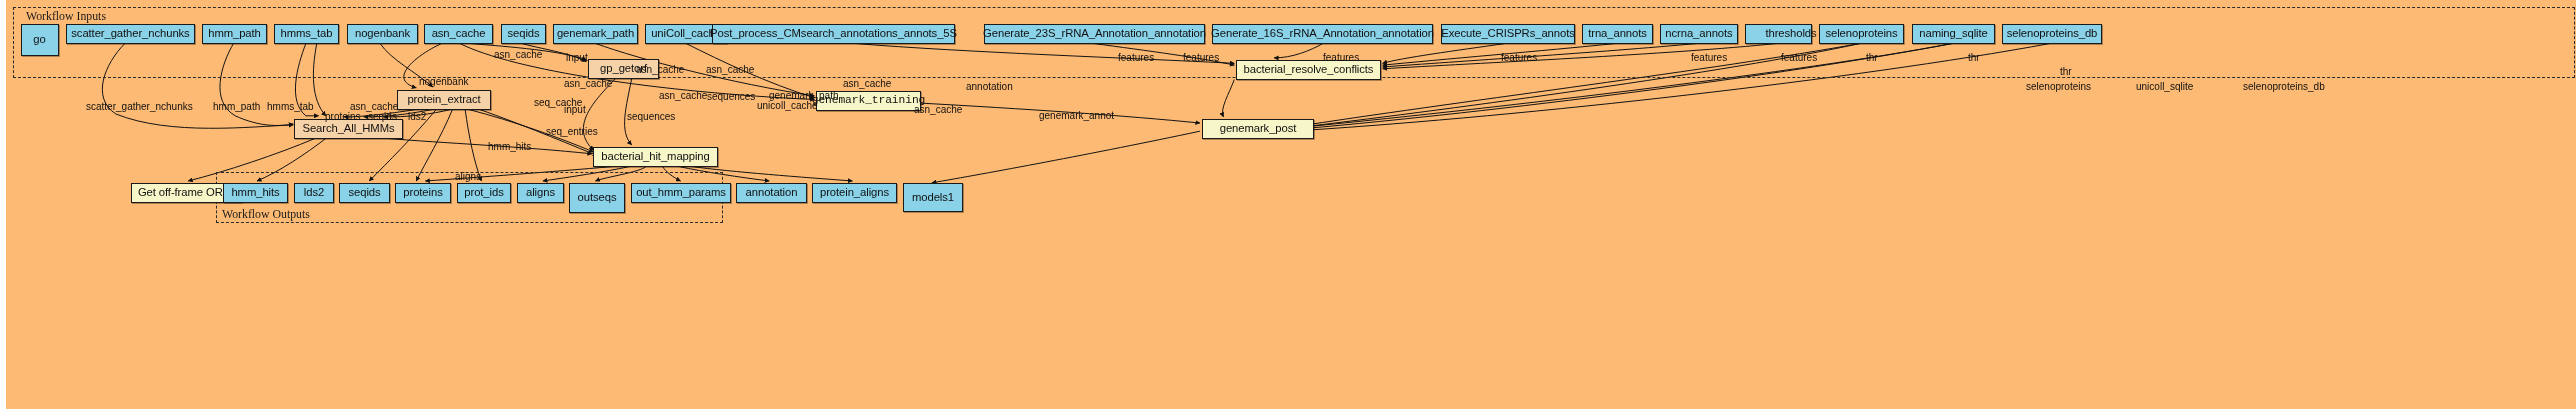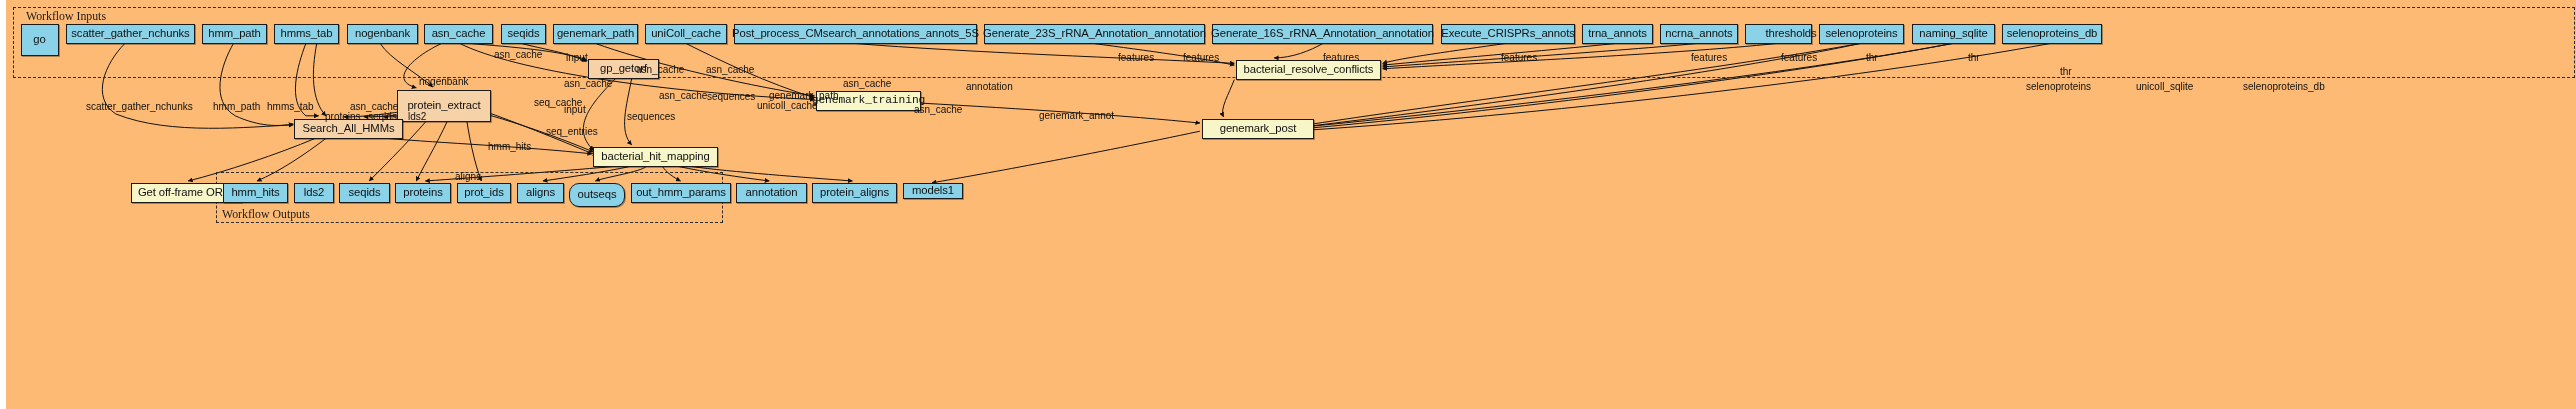--- a/index.html
+++ b/index.html
@@ -169,21 +169,21 @@
       </div>
       <div class="node io" style="left: 495px; top: 23.5px; width: 45px; height: 20px;">
         <span>seqids</span>
       </div>
       <div class="node io" style="left: 547px; top: 23.5px; width: 85px; height: 20px;">
         <span>genemark_path</span>
       </div>
       <div class="node io" style="left: 639px; top: 23.5px; width: 82px; height: 20px;">
         <span>uniColl_cache</span>
       </div>
-      <div class="node io" style="left: 728px; top: 23.5px; width: 243px; height: 20px;">
+      <div class="node io" style="left: 706px; top: 23.5px; width: 243px; height: 20px;">
         <span>Post_process_CMsearch_annotations_annots_5S</span>
       </div>
       <div class="node io" style="left: 978px; top: 23.5px; width: 221px; height: 20px;">
         <span>Generate_23S_rRNA_Annotation_annotation</span>
       </div>
       <div class="node io" style="left: 1206px; top: 23.5px; width: 221px; height: 20px;">
         <span>Generate_16S_rRNA_Annotation_annotation</span>
       </div>
       <div class="node io" style="left: 1435px; top: 23.5px; width: 134px; height: 20px;">
         <span>Execute_CRISPRs_annots</span>
@@ -205,21 +205,21 @@
       </div>
       <div class="node io" style="left: 1996px; top: 23.5px; width: 100px; height: 20px;">
         <span>selenoproteins_db</span>
       </div>
       <div class="node process" style="left: 582px; top: 59px; width: 71px; height: 20px;">
         <span>gp_getorf</span>
       </div>
       <div class="node sub" style="left: 1230px; top: 60px; width: 145px; height: 20px;">
         <span>bacterial_resolve_conflicts</span>
       </div>
-      <div class="node process" style="left: 391px; top: 90px; width: 94px; height: 32px;">
+      <div class="node process" style="left: 391px; top: 90px; width: 94px; height: 20px;">
         <span>protein_extract</span>
       </div>
       <div class="node sub" style="left: 810px; top: 91px; width: 105px; height: 20px; font-family: Liberation Mono, monospace;">
         <span>genemark_training</span>
       </div>
       <div class="node process" style="left: 288px; top: 119px; width: 109px; height: 20px;">
         <span>Search_All_HMMs</span>
       </div>
       <div class="node sub" style="left: 1196px; top: 119px; width: 112px; height: 20px;">
         <span>genemark_post</span>
@@ -241,33 +241,33 @@
       </div>
       <div class="node io" style="left: 389px; top: 183px; width: 56px; height: 20px;">
         <span>proteins</span>
       </div>
       <div class="node io" style="left: 451px; top: 183px; width: 54px; height: 20px;">
         <span>prot_ids</span>
       </div>
       <div class="node io" style="left: 511px; top: 183px; width: 47px; height: 20px;">
         <span>aligns</span>
       </div>
-      <div class="node io" style="left: 563px; top: 183px; width: 56px; height: 24px; border-radius: 10px;">
+      <div class="node io" style="left: 563px; top: 183px; width: 56px; height: 30px;">
         <span>outseqs</span>
       </div>
       <div class="node io" style="left: 625px; top: 183px; width: 100px; height: 20px;">
         <span>out_hmm_params</span>
       </div>
       <div class="node io" style="left: 730px; top: 183px; width: 71px; height: 20px;">
         <span>annotation</span>
       </div>
       <div class="node io" style="left: 806px; top: 183px; width: 85px; height: 20px;">
         <span>protein_aligns</span>
       </div>
-      <div class="node io" style="left: 897px; top: 183px; width: 60px; height: 16px;">
+      <div class="node io" style="left: 897px; top: 183px; width: 60px; height: 29px;">
         <span>models1</span>
       </div>
     </div>
   <div id="labels-layer">
       <div class="edge-label" style="left: 80px; top: 102px;">scatter_gather_nchunks</div>
       <div class="edge-label" style="left: 207px; top: 102px;">hmm_path</div>
       <div class="edge-label" style="left: 261px; top: 102px;">hmms_tab</div>
       <div class="edge-label" style="left: 344px; top: 102px;">asn_cache</div>
       <div class="edge-label" style="left: 413px; top: 77px;">nogenbank</div>
       <div class="edge-label" style="left: 488px; top: 50px;">asn_cache</div>

